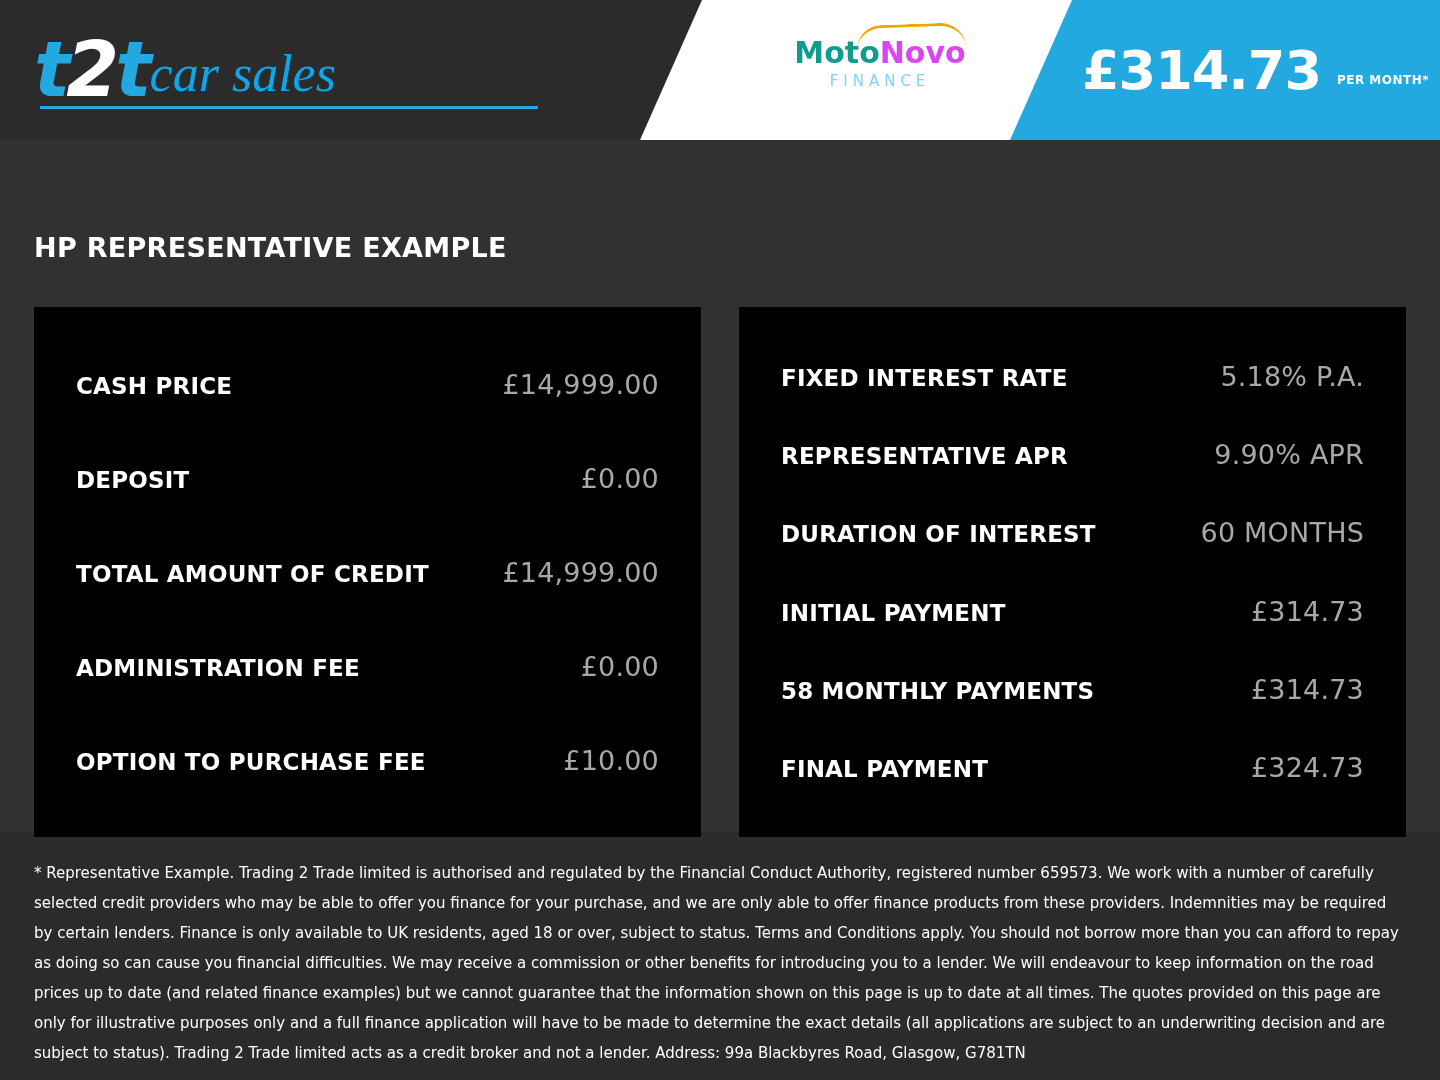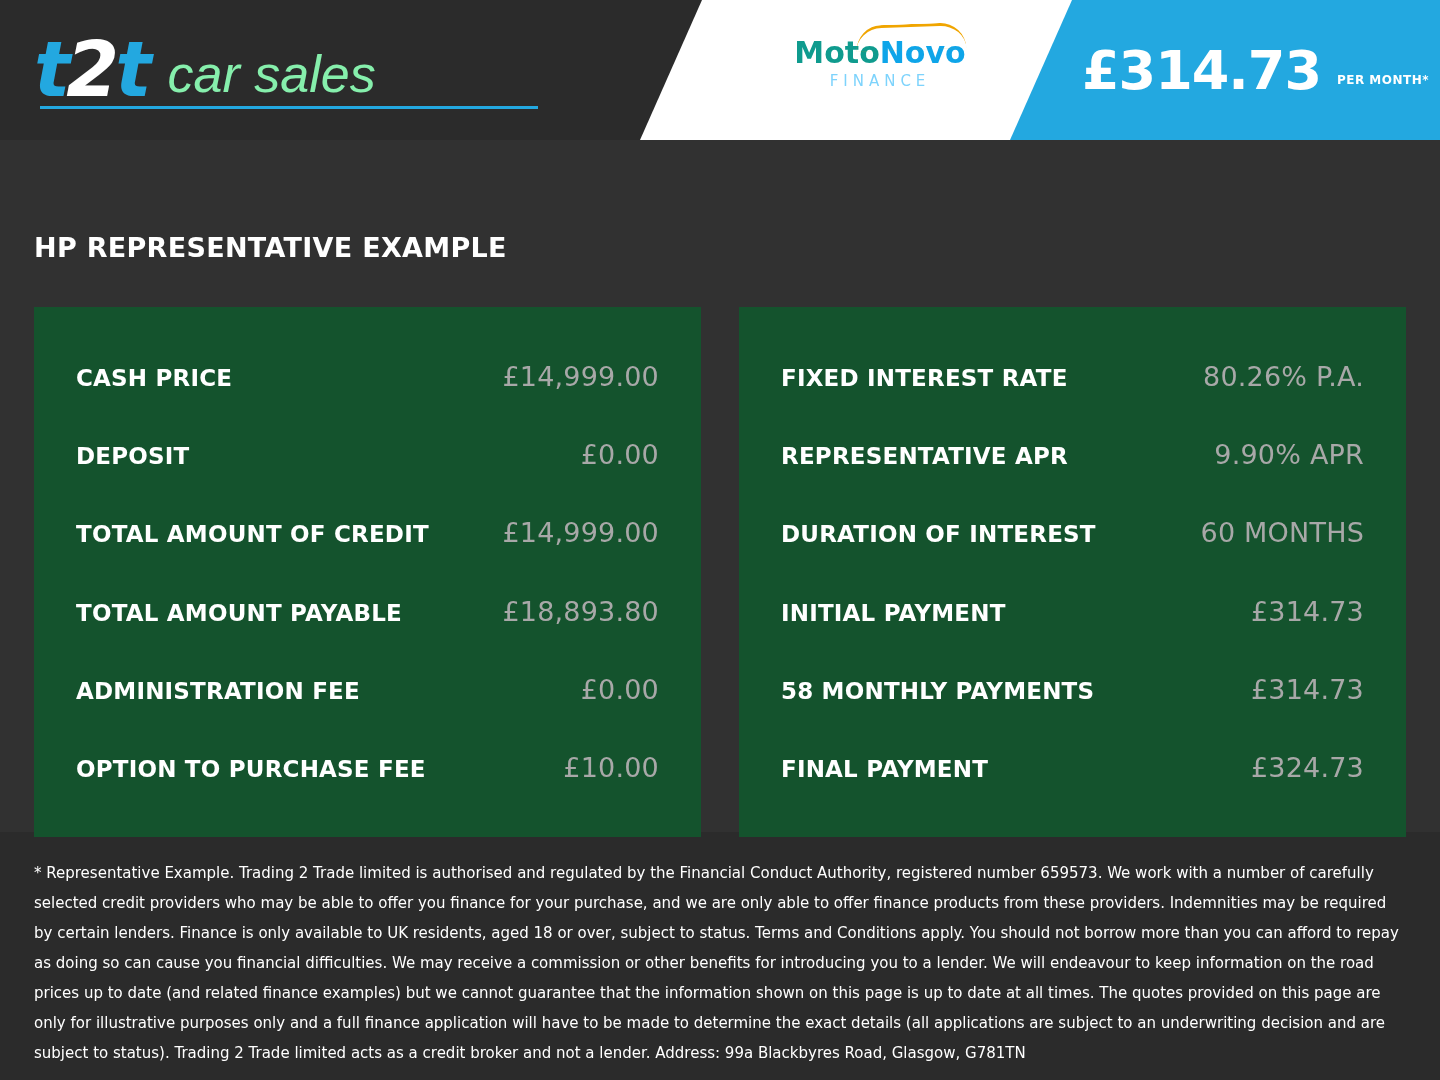--- a/index.html
+++ b/index.html
@@ -38,25 +38,25 @@
     font-family: "DejaVu Sans", sans-serif;
     font-weight: bold;
     font-style: italic;
     font-size: 76px;
     letter-spacing: -4px;
     color: #ffffff;
   }
   .logo-t2t .t { color: #23a8e0; }
   .logo-t2t .two { color: #ffffff; }
   .logo-carsales {
-    font-family: Liberation Sans, sans-serif;
+    font-family: Liberation Serif, serif;
     font-style: italic;
     font-size: 52px;
-    color: #86efac;
-    margin-left: 20px;
+    color: #0ea5e9;
+    margin-left: 2px;
     position: relative;
     top: -8px;
   }
   .logo-underline {
     position: absolute;
     left: 40px;
     top: 106px;
     width: 498px;
     height: 3px;
     background: #23a8e0;
@@ -93,21 +93,21 @@
     border-right: none;
     border-radius: 60px 60px 0 0;
     transform: rotate(-2deg);
   }
   .mn-name {
     font-family: "DejaVu Sans", sans-serif;
     font-weight: bold;
     font-size: 30px;
     color: #0f9b8e;
   }
-  .mn-name .novo { color: #0ea5e9; }
+  .mn-name .novo { color: #d946ef; }
   .mn-fin {
     font-family: "DejaVu Sans", sans-serif;
     font-size: 15px;
     letter-spacing: 5px;
     color: #7dd3fc;
     margin-top: 6px;
   }
 
   .header-right {
     position: absolute;
@@ -155,21 +155,21 @@
     letter-spacing: 0.3px;
     margin-bottom: 44px;
     margin-top: 40px;
   }
   .panels {
     display: flex;
     gap: 38px;
   }
   .panel {
     flex: 1;
-    background: #14532d;
+    background: #000000;
     padding: 30px 42px 30px 42px;
     height: 530px;
     display: flex;
     flex-direction: column;
     justify-content: space-around;
   }
   .row {
     display: flex;
     justify-content: space-between;
     align-items: baseline;
@@ -237,36 +237,32 @@
         </div>
         <div class="row">
           <span class="row-label">DEPOSIT</span>
           <span class="row-value">£0.00</span>
         </div>
         <div class="row">
           <span class="row-label">TOTAL AMOUNT OF CREDIT</span>
           <span class="row-value">£14,999.00</span>
         </div>
         <div class="row">
-          <span class="row-label">TOTAL AMOUNT PAYABLE</span>
-          <span class="row-value">£18,893.80</span>
-        </div>
-        <div class="row">
           <span class="row-label">ADMINISTRATION FEE</span>
           <span class="row-value">£0.00</span>
         </div>
         <div class="row">
           <span class="row-label">OPTION TO PURCHASE FEE</span>
           <span class="row-value">£10.00</span>
         </div>
       </div>
     <div class="panel" id="right-panel">
         <div class="row">
           <span class="row-label">FIXED INTEREST RATE</span>
-          <span class="row-value">80.26% P.A.</span>
+          <span class="row-value">5.18% P.A.</span>
         </div>
         <div class="row">
           <span class="row-label">REPRESENTATIVE APR</span>
           <span class="row-value">9.90% APR</span>
         </div>
         <div class="row">
           <span class="row-label">DURATION OF INTEREST</span>
           <span class="row-value">60 MONTHS</span>
         </div>
         <div class="row">

